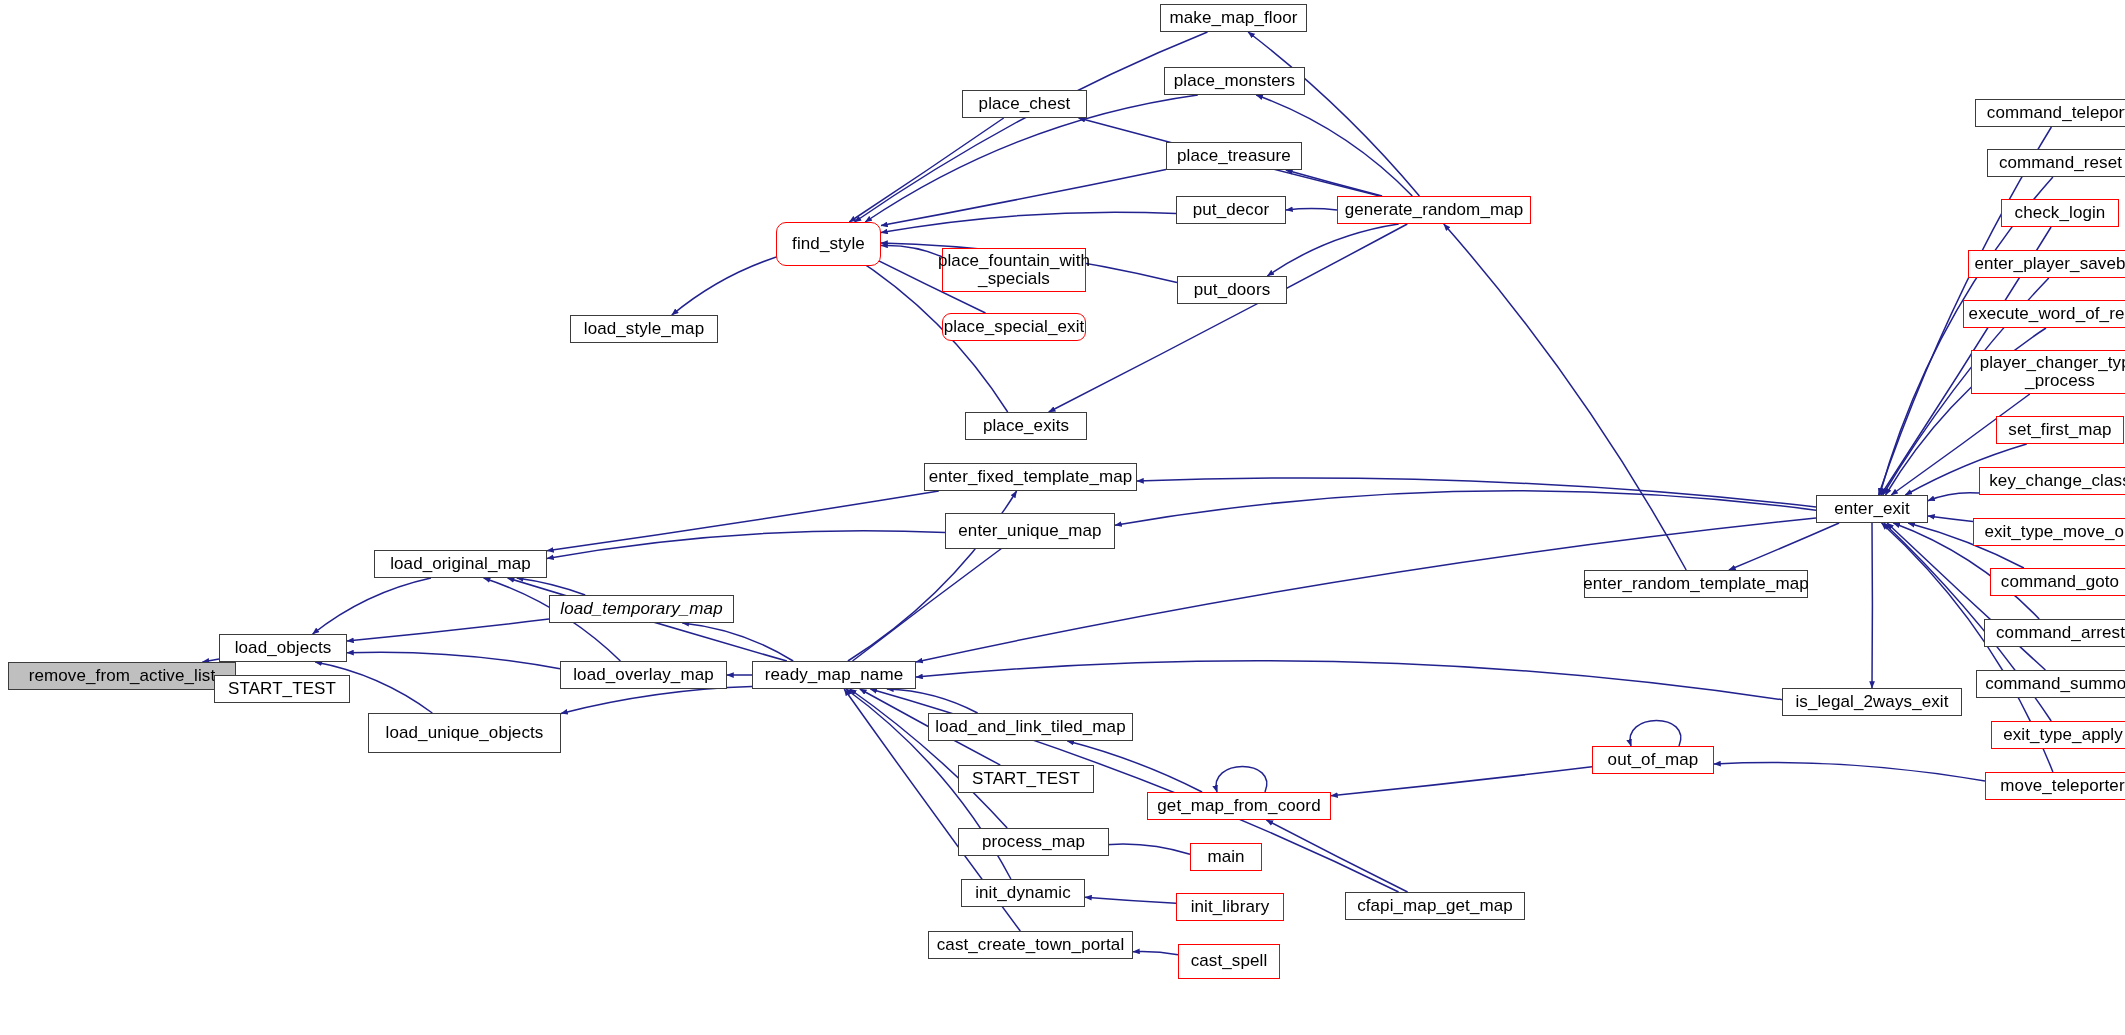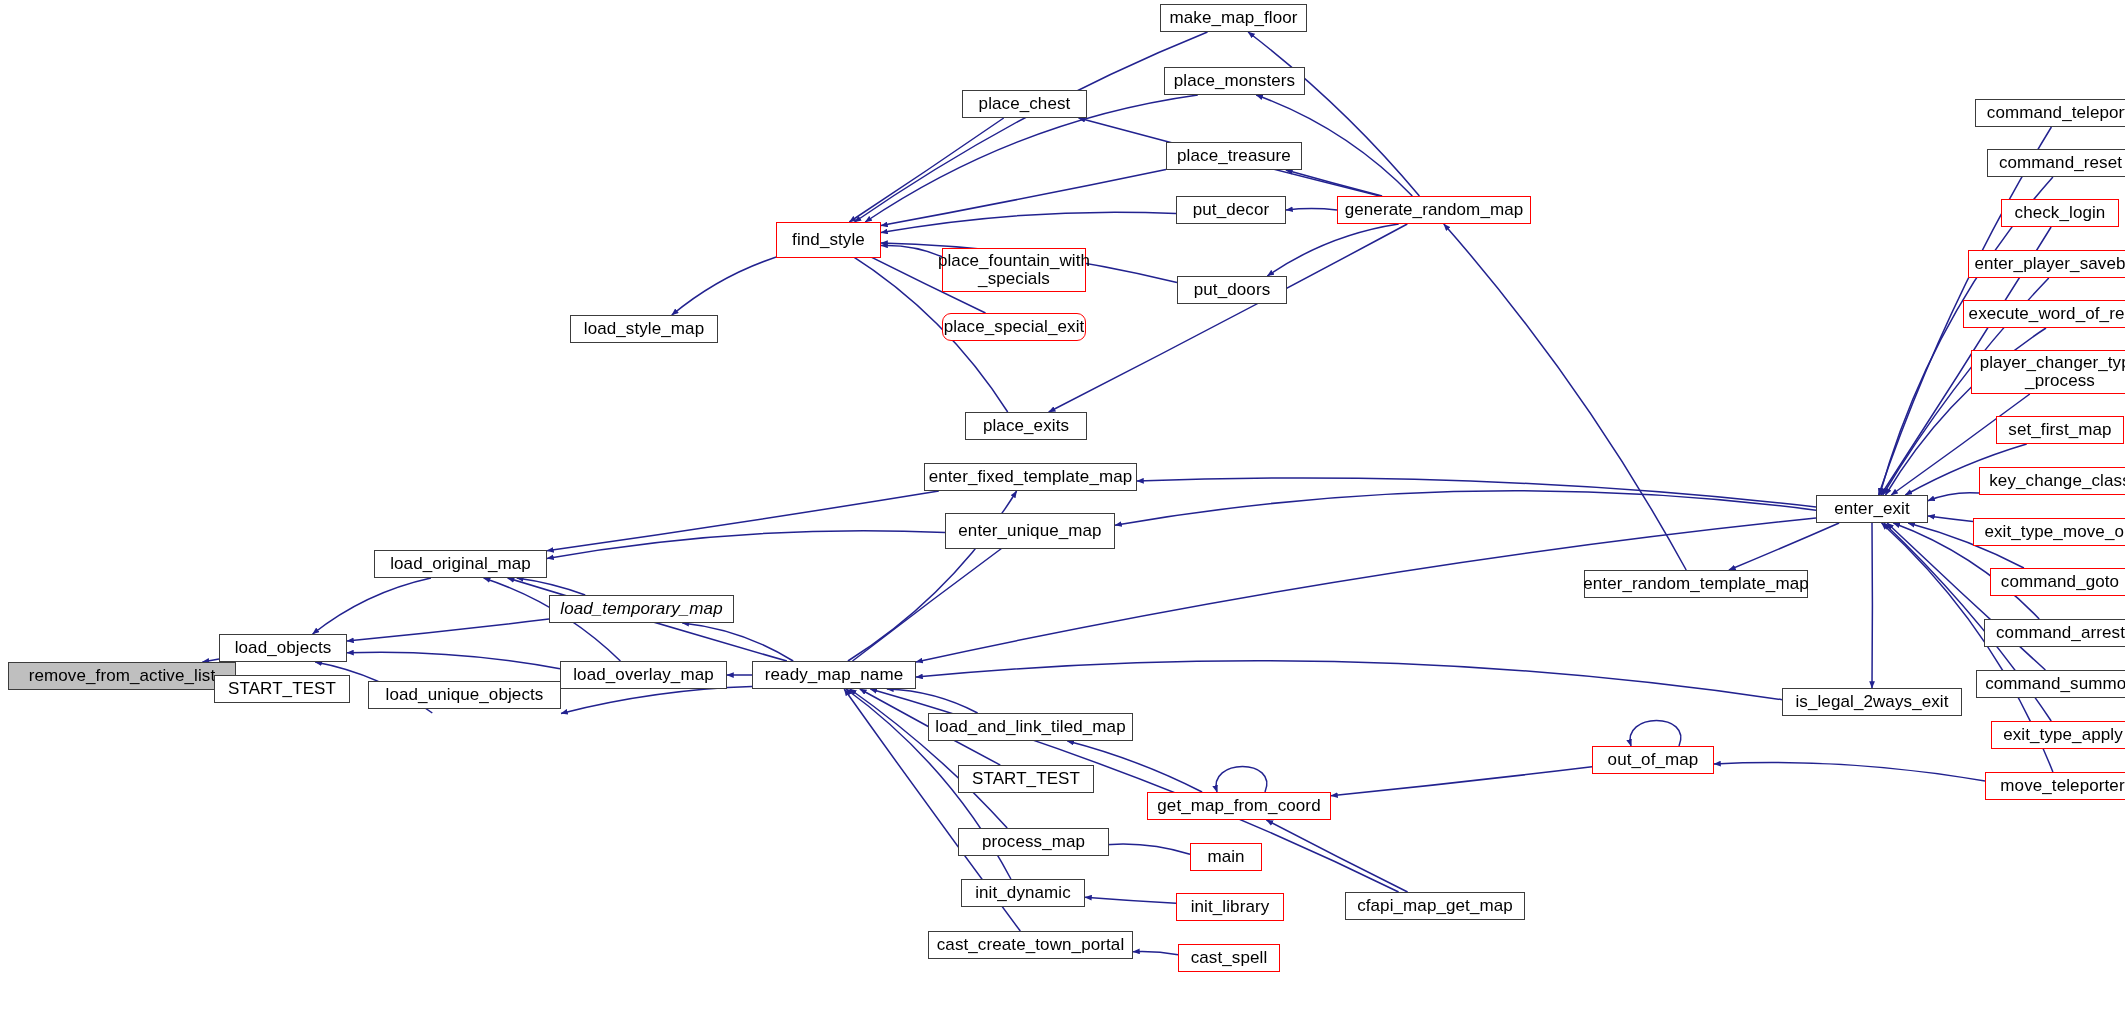--- a/index.html
+++ b/index.html
@@ -130,27 +130,27 @@
       <path fill="none" stroke="#22228f" stroke-width="1.5" marker-end="url(#arw)" d="M1973.0,521.4 Q1950.5,518.9 1928.0,515.9"></path>
       <path fill="none" stroke="#22228f" stroke-width="1.5" marker-end="url(#arw)" d="M2023.9,568.0 Q1968.5,539.1 1908.1,523.0"></path>
       <path fill="none" stroke="#22228f" stroke-width="1.5" marker-end="url(#arw)" d="M2039.2,619.0 Q1977.3,554.2 1893.3,523.0"></path>
       <path fill="none" stroke="#22228f" stroke-width="1.5" marker-end="url(#arw)" d="M2045.4,670.0 Q1965.5,597.3 1887.1,523.0"></path>
       <path fill="none" stroke="#22228f" stroke-width="1.5" marker-end="url(#arw)" d="M2051.2,721.0 Q1978.4,612.8 1883.8,523.0"></path>
       <path fill="none" stroke="#22228f" stroke-width="1.5" marker-end="url(#arw)" d="M2052.9,772.0 Q1995.9,627.8 1881.6,523.0"></path>
     </svg>
 <div class="node highlight" style="left: 8px; top: 662px; width: 228px; height: 28px;"><span>remove_from_active_list</span></div>
     <div class="node black" style="left: 219px; top: 634px; width: 128px; height: 28px;"><span>load_objects</span></div>
     <div class="node black" style="left: 214px; top: 675px; width: 136px; height: 28px;"><span>START_TEST</span></div>
-    <div class="node black" style="left: 368px; top: 681px; width: 193px; height: 28px;"><span>load_unique_objects</span></div>
+    <div class="node black" style="left: 368px; top: 713px; width: 193px; height: 40px;"><span>load_unique_objects</span></div>
     <div class="node black" style="left: 374px; top: 550px; width: 173px; height: 28px;"><span>load_original_map</span></div>
     <div class="node black" style="left: 549px; top: 595px; width: 185px; height: 28px; font-style: italic;"><span>load_temporary_map</span></div>
     <div class="node black" style="left: 560px; top: 661px; width: 167px; height: 28px;"><span>load_overlay_map</span></div>
     <div class="node black" style="left: 570px; top: 315px; width: 148px; height: 28px;"><span>load_style_map</span></div>
     <div class="node black" style="left: 752px; top: 661px; width: 164px; height: 28px;"><span>ready_map_name</span></div>
-    <div class="node red" style="left: 776px; top: 222px; width: 105px; height: 36px;"><span>find_style</span></div>
+    <div class="node red" style="left: 776px; top: 222px; width: 105px; height: 44px; border-radius: 10px;"><span>find_style</span></div>
     <div class="node black" style="left: 962px; top: 90px; width: 125px; height: 28px;"><span>place_chest</span></div>
     <div class="node red" style="left: 942px; top: 248px; width: 144px; height: 44px;"><span>place_fountain_with
 _specials</span></div>
     <div class="node red" style="left: 942px; top: 313px; width: 144px; height: 28px; border-radius: 9px;"><span>place_special_exit</span></div>
     <div class="node black" style="left: 965px; top: 412px; width: 122px; height: 28px;"><span>place_exits</span></div>
     <div class="node black" style="left: 924px; top: 463px; width: 213px; height: 28px;"><span>enter_fixed_template_map</span></div>
     <div class="node black" style="left: 945px; top: 513px; width: 170px; height: 36px;"><span>enter_unique_map</span></div>
     <div class="node black" style="left: 928px; top: 713px; width: 205px; height: 28px;"><span>load_and_link_tiled_map</span></div>
     <div class="node black" style="left: 958px; top: 765px; width: 136px; height: 28px;"><span>START_TEST</span></div>
     <div class="node black" style="left: 958px; top: 828px; width: 151px; height: 28px;"><span>process_map</span></div>
@@ -158,21 +158,21 @@
     <div class="node black" style="left: 928px; top: 931px; width: 205px; height: 28px;"><span>cast_create_town_portal</span></div>
     <div class="node black" style="left: 1160px; top: 4px; width: 147px; height: 28px;"><span>make_map_floor</span></div>
     <div class="node black" style="left: 1164px; top: 67px; width: 141px; height: 28px;"><span>place_monsters</span></div>
     <div class="node black" style="left: 1166px; top: 142px; width: 136px; height: 28px;"><span>place_treasure</span></div>
     <div class="node black" style="left: 1176px; top: 196px; width: 110px; height: 28px;"><span>put_decor</span></div>
     <div class="node black" style="left: 1177px; top: 276px; width: 110px; height: 28px;"><span>put_doors</span></div>
     <div class="node red" style="left: 1337px; top: 196px; width: 194px; height: 28px;"><span>generate_random_map</span></div>
     <div class="node red" style="left: 1147px; top: 792px; width: 184px; height: 28px;"><span>get_map_from_coord</span></div>
     <div class="node red" style="left: 1190px; top: 843px; width: 72px; height: 28px;"><span>main</span></div>
     <div class="node red" style="left: 1176px; top: 893px; width: 108px; height: 28px;"><span>init_library</span></div>
-    <div class="node red" style="left: 1178px; top: 944px; width: 102px; height: 28px;"><span>cast_spell</span></div>
+    <div class="node red" style="left: 1178px; top: 944px; width: 102px; height: 35px;"><span>cast_spell</span></div>
     <div class="node black" style="left: 1345px; top: 892px; width: 180px; height: 28px;"><span>cfapi_map_get_map</span></div>
     <div class="node black" style="left: 1584px; top: 570px; width: 224px; height: 28px;"><span>enter_random_template_map</span></div>
     <div class="node black" style="left: 1782px; top: 688px; width: 180px; height: 28px;"><span>is_legal_2ways_exit</span></div>
     <div class="node red" style="left: 1592px; top: 746px; width: 122px; height: 28px;"><span>out_of_map</span></div>
     <div class="node black" style="left: 1816px; top: 495px; width: 112px; height: 28px;"><span>enter_exit</span></div>
     <div class="node black" style="left: 1975px; top: 99px; width: 166px; height: 28px;"><span>command_teleport</span></div>
     <div class="node black" style="left: 1987px; top: 149px; width: 147px; height: 28px;"><span>command_reset</span></div>
     <div class="node red" style="left: 2001px; top: 199px; width: 118px; height: 28px;"><span>check_login</span></div>
     <div class="node red" style="left: 1968px; top: 250px; width: 183px; height: 28px;"><span>enter_player_savebed</span></div>
     <div class="node red" style="left: 1963px; top: 300px; width: 193px; height: 28px;"><span>execute_word_of_recall</span></div>

